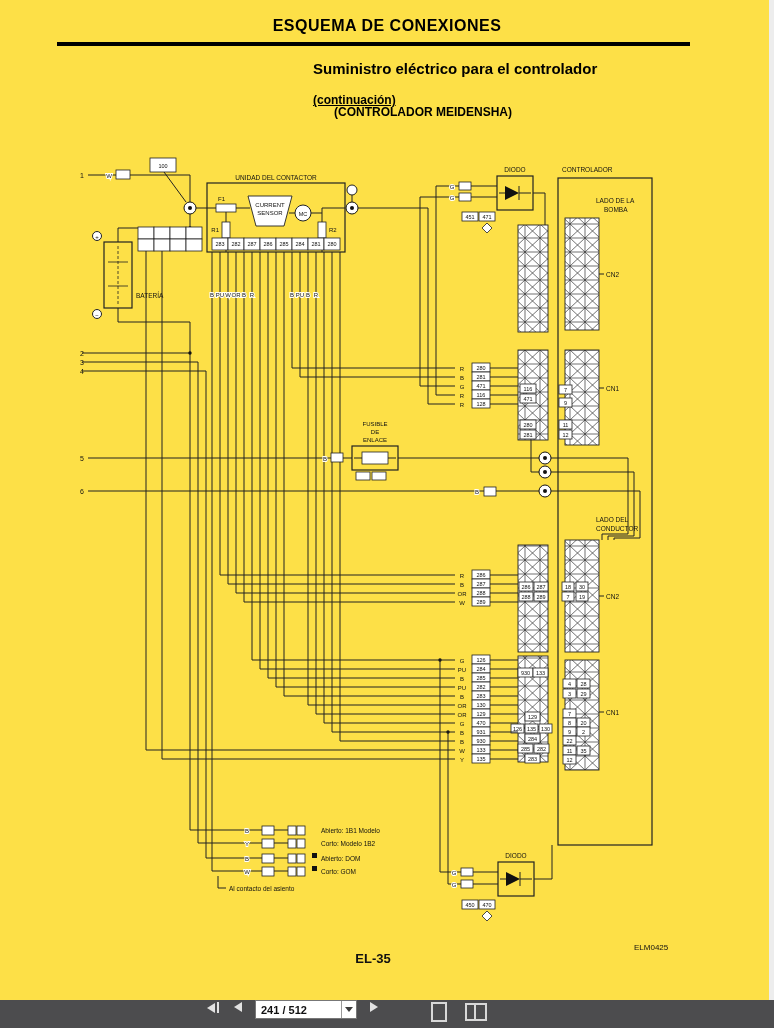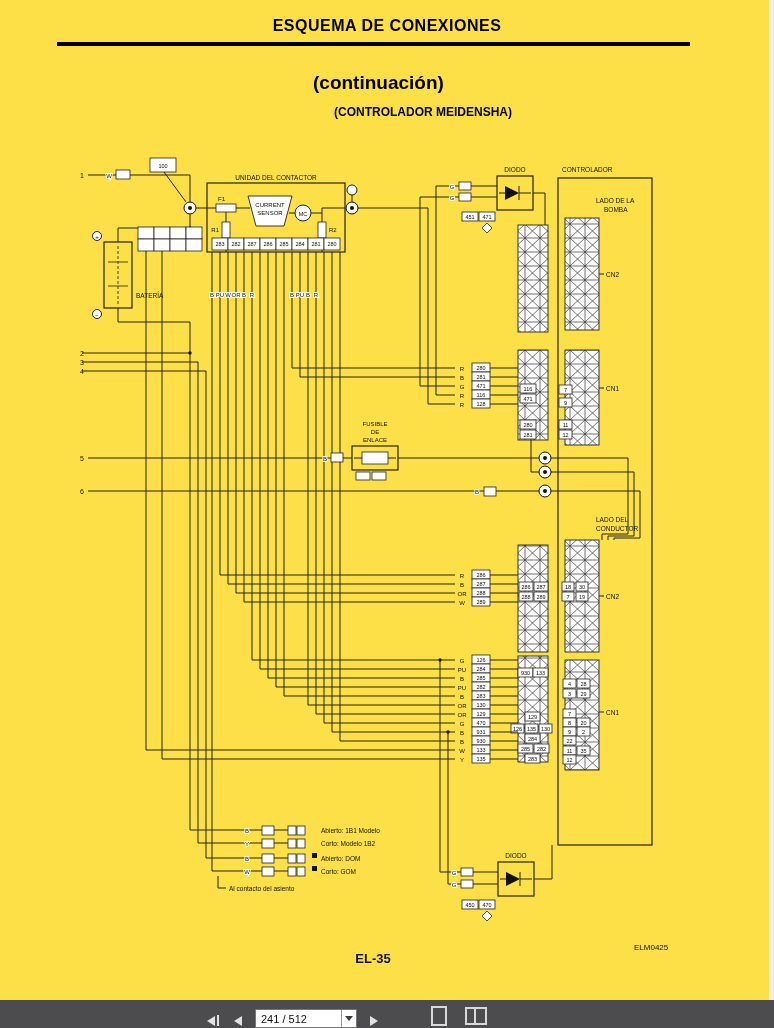--- a/index.html
+++ b/index.html
@@ -3,38 +3,38 @@
 <meta charset="utf-8">
 <style>
   html,body{margin:0;padding:0;background:#9a9a9a;}
   .screen{position:relative;width:774px;height:1028px;background:#fde047;overflow:hidden;
           font-family:"Liberation Sans","DejaVu Sans",sans-serif;color:#000;}
   .hdr-title{position:absolute;top:17px;left:0;width:100%;text-align:center;
              font-size:16px;font-weight:bold;letter-spacing:.5px;}
   .rule{position:absolute;top:42px;left:57px;width:633px;height:4px;background:#000;}
   .sub{position:absolute;left:313px;font-weight:bold;}
   .sub1{top:60px;font-size:15px;}
-  .sub2{top:72px;font-size:19px;}
+  .sub2{top:93px;font-size:12px;text-decoration:underline;}
   .sub3{top:105px;font-size:12px;margin-left:21px;}
   .edge{position:absolute;right:0;top:0;width:5px;height:1000px;background:#ededed;}
   svg.diagram{position:absolute;top:0;left:0;}
   .diagram line,.diagram polyline{stroke:#222;stroke-width:1;fill:none;}
   .diagram .thin{stroke-width:.8;}
   .box{fill:#fff;stroke:#222;stroke-width:.8;}
   .bigbox{fill:none;stroke:#222;stroke-width:1.2;}
   .strip{fill:url(#xh);stroke:#222;stroke-width:.9;}
   .dot{fill:#111;stroke:none;}
   .diagram text{font-family:"Liberation Sans","DejaVu Sans",sans-serif;fill:#111;}
   .t55{font-size:5.5px;} .t6{font-size:6px;} .t65{font-size:6.5px;} .t7{font-size:7px;}
   .t8{font-size:8px;} .t13{font-size:13px;font-weight:bold;}
   .wl{font-size:6px;stroke:#fff;stroke-width:2px;paint-order:stroke;}
   .mid{text-anchor:middle;} .end{text-anchor:end;}
   
   .toolbar{position:absolute;left:0;bottom:0;width:774px;height:28px;background:#4c4c4e;
-           display:flex;align-items:flex-end;gap:11px;padding-left:205px;box-sizing:border-box;}
+           display:flex;align-items:flex-start;gap:11px;padding-left:205px;box-sizing:border-box;font-weight:bold;}
   .tbtn{display:flex;align-items:center;gap:2px;background:none;border:none;padding:2px;cursor:pointer;}
   .tri-l{width:0;height:0;border-top:5px solid transparent;border-bottom:5px solid transparent;border-right:8px solid #e2e2e2;}
   .tri-r{width:0;height:0;border-top:5px solid transparent;border-bottom:5px solid transparent;border-left:8px solid #e2e2e2;}
   .vbar{width:2px;height:11px;background:#e2e2e2;}
   .pagebox{display:flex;align-items:center;width:100px;height:17px;background:#fff;
            border:1px solid #777;font-size:11px;color:#111;cursor:pointer;}
   .pagebox .val{flex:1;padding-left:5px;white-space:nowrap;}
   .caret{width:14px;height:100%;border-left:1px solid #999;display:flex;align-items:center;justify-content:center;}
   .caret::after{content:"";border-left:4px solid transparent;border-right:4px solid transparent;border-top:5px solid #3c3c3c;}
   .docset{display:flex;gap:14px;margin-left:38px;}
@@ -42,20 +42,21 @@
   .doc2{width:18px;height:14px;border:2px solid #d8d8d8;position:relative;}
   .doc2::after{content:"";position:absolute;left:7px;top:0;bottom:0;width:2px;background:#d8d8d8;}
 </style>
 </head>
 <body>
 
 <div class="screen">
 
   <div class="hdr-title">ESQUEMA DE CONEXIONES</div>
   <div class="rule"></div>
+  <div class="sub sub1">Suministro eléctrico para el controlador</div>
   <div class="sub sub2">(continuación)</div>
   <div class="sub sub3">(CONTROLADOR MEIDENSHA)</div>
   <div class="edge"></div>
 
   <svg class="diagram" width="774" height="1000" viewBox="0 0 774 1000">
     <defs>
       <pattern id="xh" width="15" height="14" patternUnits="userSpaceOnUse">
         <rect width="15" height="14" fill="#fff" stroke="#333" stroke-width="0.7"></rect>
         <path d="M0 0 L15 14 M15 0 L0 14" stroke="#333" stroke-width="0.7" fill="none"></path>
       </pattern>

